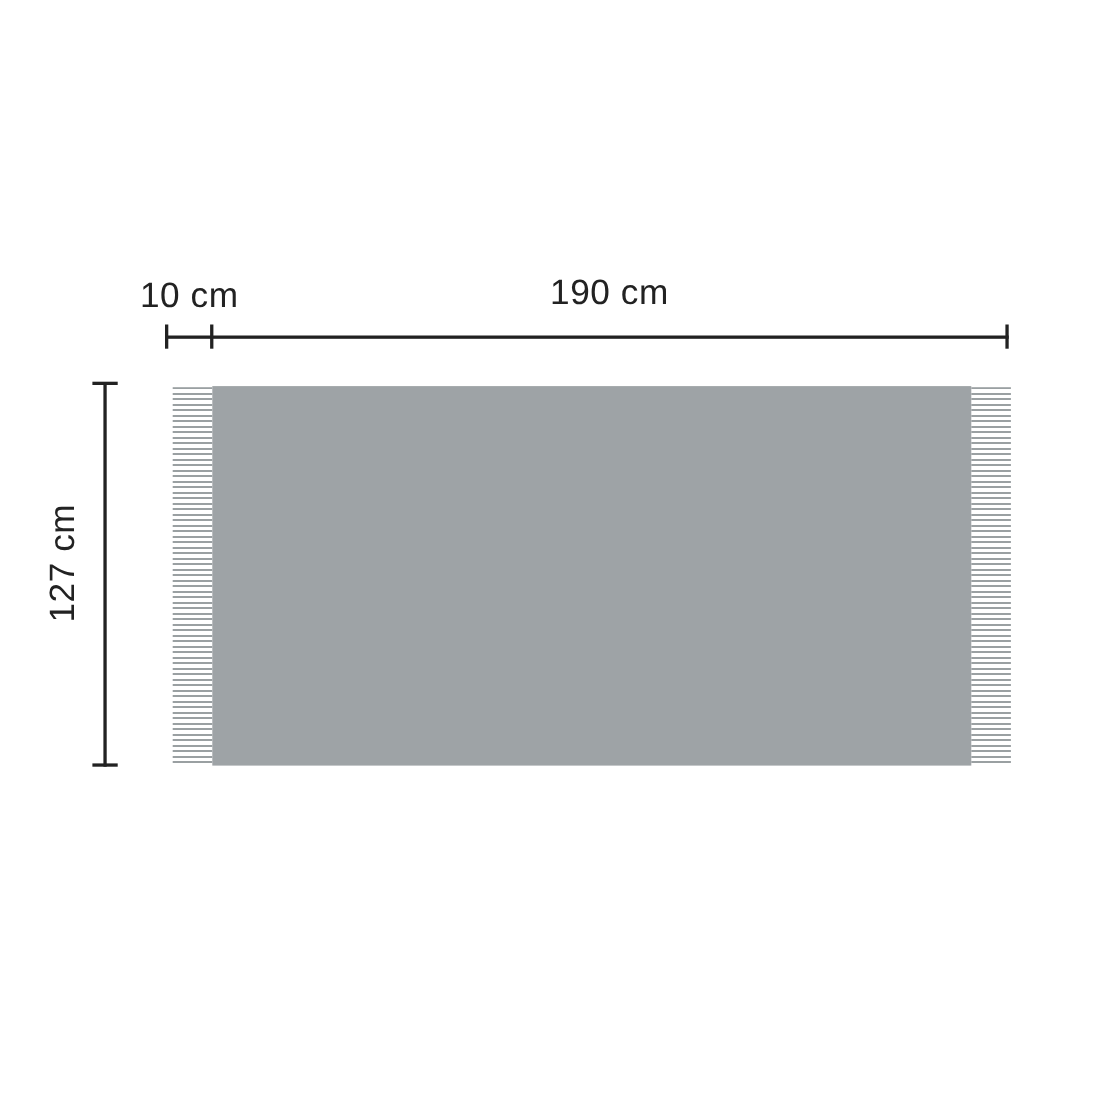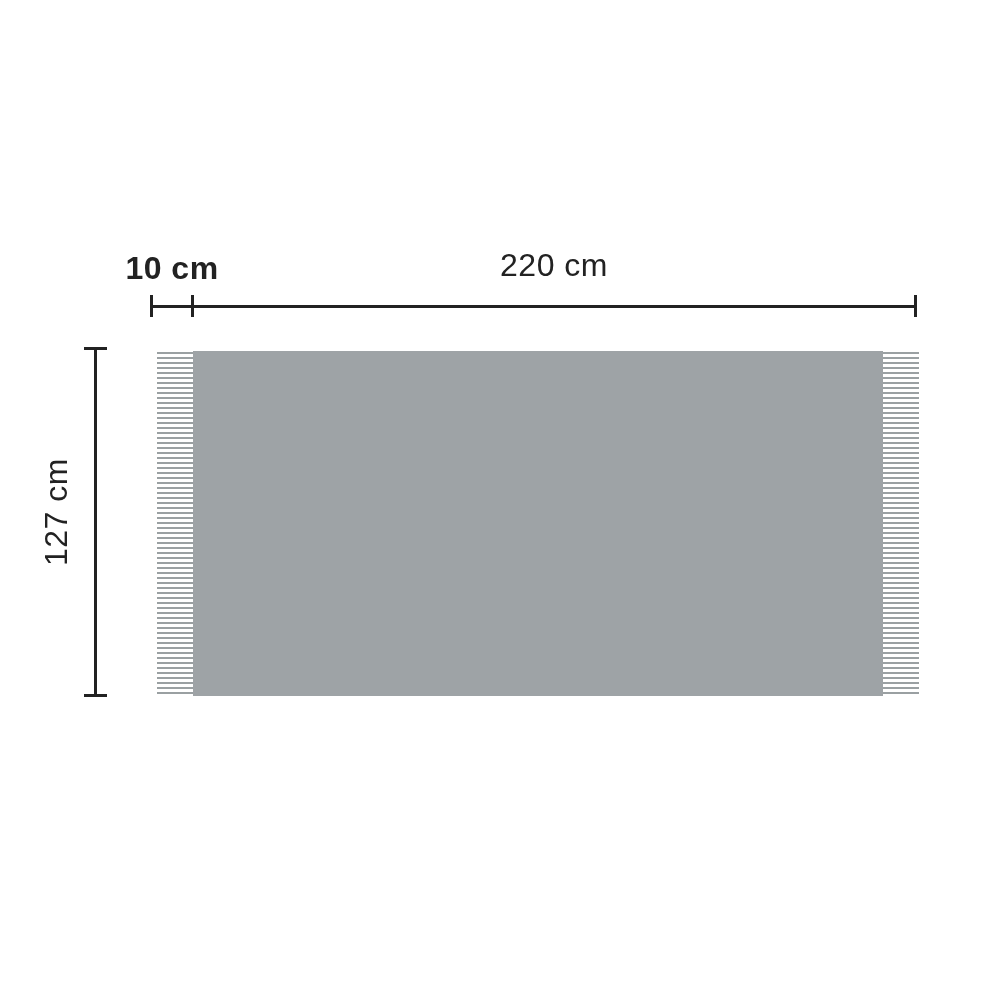--- a/index.html
+++ b/index.html
@@ -23,21 +23,20 @@
     color: var(--dimension_line, #222222);
     font-size: 32px;
     line-height: 1;
     white-space: nowrap;
     letter-spacing: 0.5px;
   }
   .label-fringe {
     left: 172px;
     top: 252px;
     transform: translateX(-50%);
-    font-weight: bold;
   }
   .label-width {
     left: 554px;
     top: 249px;
     transform: translateX(-50%);
   }
   .label-height {
     left: 56px;
     top: 512px;
     transform: translate(-50%, -50%) rotate(-90deg);
@@ -105,21 +104,21 @@
 <body>
 
 <div class="stage">
 
   <div class="h-dim-line"></div>
   <div class="tick-v t-left"></div>
   <div class="tick-v t-mid"></div>
   <div class="tick-v t-right"></div>
 
   <div class="dim-label label-fringe">10 cm</div>
-  <div class="dim-label label-width">220 cm</div>
+  <div class="dim-label label-width">190 cm</div>
   <div class="dim-label label-height">127 cm</div>
 
   <div class="v-dim-line"></div>
   <div class="tick-h t-top"></div>
   <div class="tick-h t-bottom"></div>
 
   <div class="fringe left"></div>
   <div class="blanket-body"></div>
   <div class="fringe right"></div>
 

